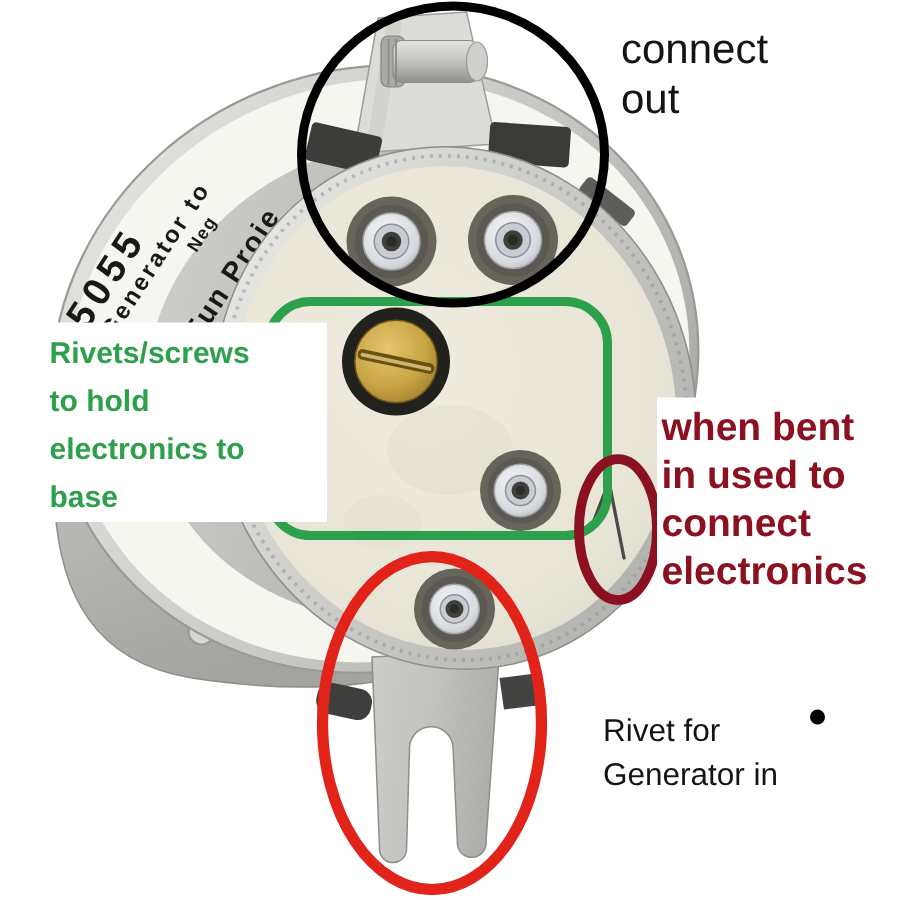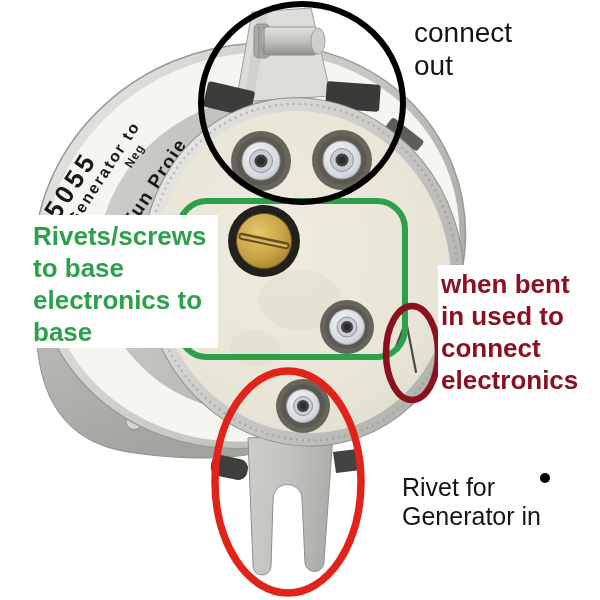--- a/index.html
+++ b/index.html
@@ -2,23 +2,23 @@
 <html><head>
 <meta charset="utf-8">
 <style>
   html,body{margin:0;padding:0;background:#fff;}
   .stage{position:relative;width:600px;height:600px;background:#ffffff;overflow:hidden;
          font-family:"Liberation Sans",sans-serif;}
   .stage svg{position:absolute;left:0;top:0;}
   .whitebox{position:absolute;background:#ffffff;}
   .caption{position:absolute;white-space:nowrap;}
   .cap-battery{left:414px;top:16px;font-size:28px;line-height:33px;color:#141414;}
-  .cap-electronics{left:33px;top:220px;font-size:26px;line-height:32px;font-weight:bold;color:#2da04c;}
+  .cap-electronics{left:33px;top:220px;font-size:20px;line-height:32px;font-weight:bold;color:#2da04c;}
   .cap-ground{left:441px;top:268px;font-size:26px;line-height:32px;font-weight:bold;color:#8b1120;}
-  .cap-generator{left:402px;top:473px;font-size:25px;line-height:29px;color:#141414;}
+  .cap-generator{left:402px;top:473px;font-size:21px;line-height:29px;color:#141414;}
   .wb-electronics{left:27px;top:215px;width:191px;height:133px;}
   .wb-ground{left:438px;top:265px;width:162px;height:151px;}
   .dot{position:absolute;left:540px;top:473px;width:10px;height:10px;border-radius:50%;background:#000;}
   .devlabel{font-family:"Liberation Sans",sans-serif;fill:#181818;}
 </style>
 </head>
 <body>
 
 <div class="stage">
 
@@ -172,21 +172,21 @@
   <div class="whitebox wb-electronics"></div>
   <div class="whitebox wb-ground"></div>
 
   <div class="caption cap-battery">
     <div>connect</div>
     <div>out</div>
   </div>
 
   <div class="caption cap-electronics">
     <div>Rivets/screws</div>
-    <div>to base</div>
+    <div>to hold</div>
     <div>electronics to</div>
     <div>base</div>
   </div>
 
   <div class="caption cap-ground">
     <div>when bent</div>
     <div>in used to</div>
     <div>connect</div>
     <div>electronics</div>
   </div>

